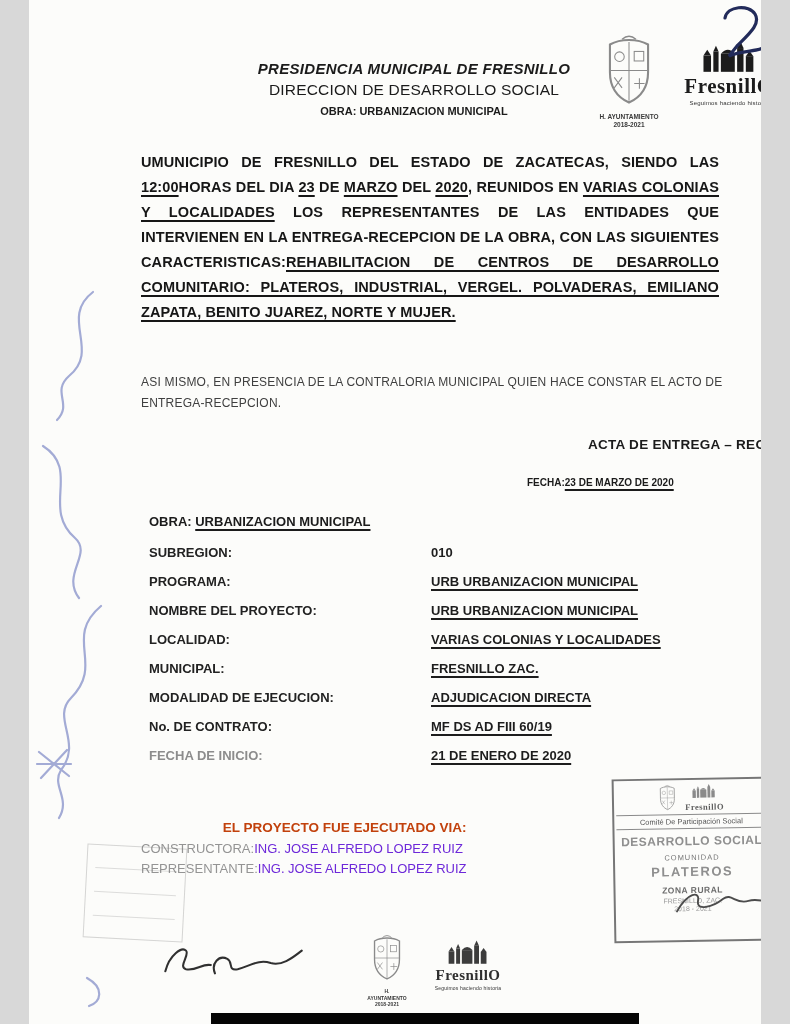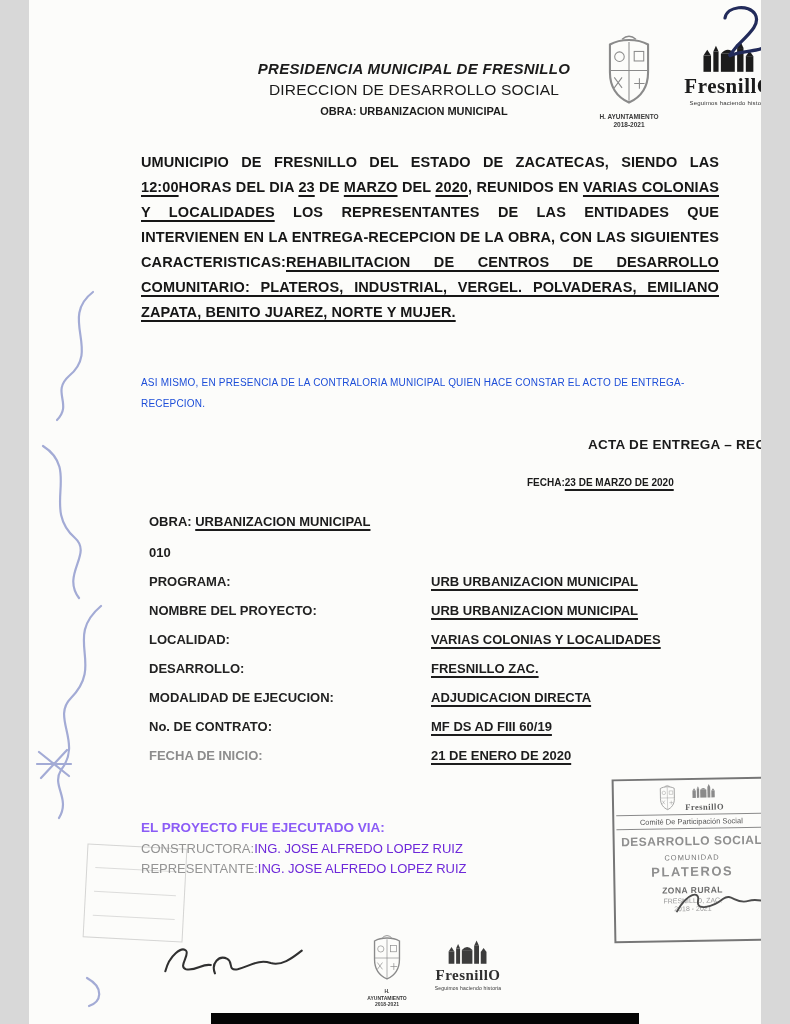--- a/index.html
+++ b/index.html
@@ -27,34 +27,34 @@
   .logo-tagline { font-size: 6px; color: #333; margin-top: 1px; letter-spacing: .2px; }
 
   
   .intro {
     left: 112px; top: 150px; width: 578px; margin: 0;
     font-size: 14.5px; font-weight: 700; line-height: 25px;
     text-align: justify; letter-spacing: .1px; color: #161616;
   }
   .witness {
     left: 112px; top: 372px; width: 586px; margin: 0;
-    font-size: 10px; line-height: 21px; color: #1d4ed8; letter-spacing: .2px;
+    font-size: 12px; line-height: 21px; color: #404040; letter-spacing: .2px;
   }
   .doc-title { left: 0; top: 437px; width: 790px; text-align: right; font-size: 13.5px; font-weight: 700; letter-spacing: .3px; }
   .date-line { left: 498px; top: 477px; font-size: 10px; font-weight: 700; }
 
   .obra-line { left: 120px; top: 514px; font-size: 13px; font-weight: 700; }
   .fields { left: 120px; top: 545px; width: 572px; }
   .field-row { display: flex; margin-bottom: 12.5px; font-size: 13px; line-height: 16.5px; }
   .field-label { flex: 0 0 282px; font-weight: 700; color: #222; }
   .field-label.faded { color: #8c8c8c; }
   .field-value { flex: 1; font-weight: 700; color: #1d1d1d; }
 
   .exec { left: 112px; top: 818px; font-size: 13px; line-height: 20.5px; }
-  .exec-heading { font-weight: 700; font-size: 13.5px; color: #8b5cf6; }
+  .exec-heading { font-weight: 700; font-size: 13.5px; color: #c2410c; text-align: right; }
   .exec-label { color: #949494; }
   .exec-value { font-weight: 400; color: #6d28d9; }
 
   
   .stamp {
     left: 584px; top: 778px; width: 158px; height: 164px;
     border: 2px solid #767676; transform: rotate(-1deg);
     text-align: center; padding: 3px 2px 2px; color: #555;
   }
   .stamp-logos { display: flex; justify-content: center; align-items: center; gap: 8px; border-bottom: 1px solid #8a8a8a; padding-bottom: 2px; }
@@ -152,40 +152,41 @@
   </div>
 
   <div class="abs obra-line">
     <span>OBRA:</span>
     <span class="u">URBANIZACION MUNICIPAL</span>
   </div>
 
   <div class="abs fields">
 
       <div class="field-row">
+        <span class="field-label">SUBREGION:</span>
         <span class="field-value">010</span>
       </div>
 
       <div class="field-row">
         <span class="field-label">PROGRAMA:</span>
         <span class="field-value u">URB URBANIZACION MUNICIPAL</span>
       </div>
 
       <div class="field-row">
         <span class="field-label">NOMBRE DEL PROYECTO:</span>
         <span class="field-value u">URB URBANIZACION MUNICIPAL</span>
       </div>
 
       <div class="field-row">
         <span class="field-label">LOCALIDAD:</span>
         <span class="field-value u">VARIAS COLONIAS Y LOCALIDADES</span>
       </div>
 
       <div class="field-row">
-        <span class="field-label">DESARROLLO:</span>
+        <span class="field-label">MUNICIPAL:</span>
         <span class="field-value u">FRESNILLO ZAC.</span>
       </div>
 
       <div class="field-row">
         <span class="field-label">MODALIDAD DE EJECUCION:</span>
         <span class="field-value u">ADJUDICACION DIRECTA</span>
       </div>
 
       <div class="field-row">
         <span class="field-label">No. DE CONTRATO:</span>

